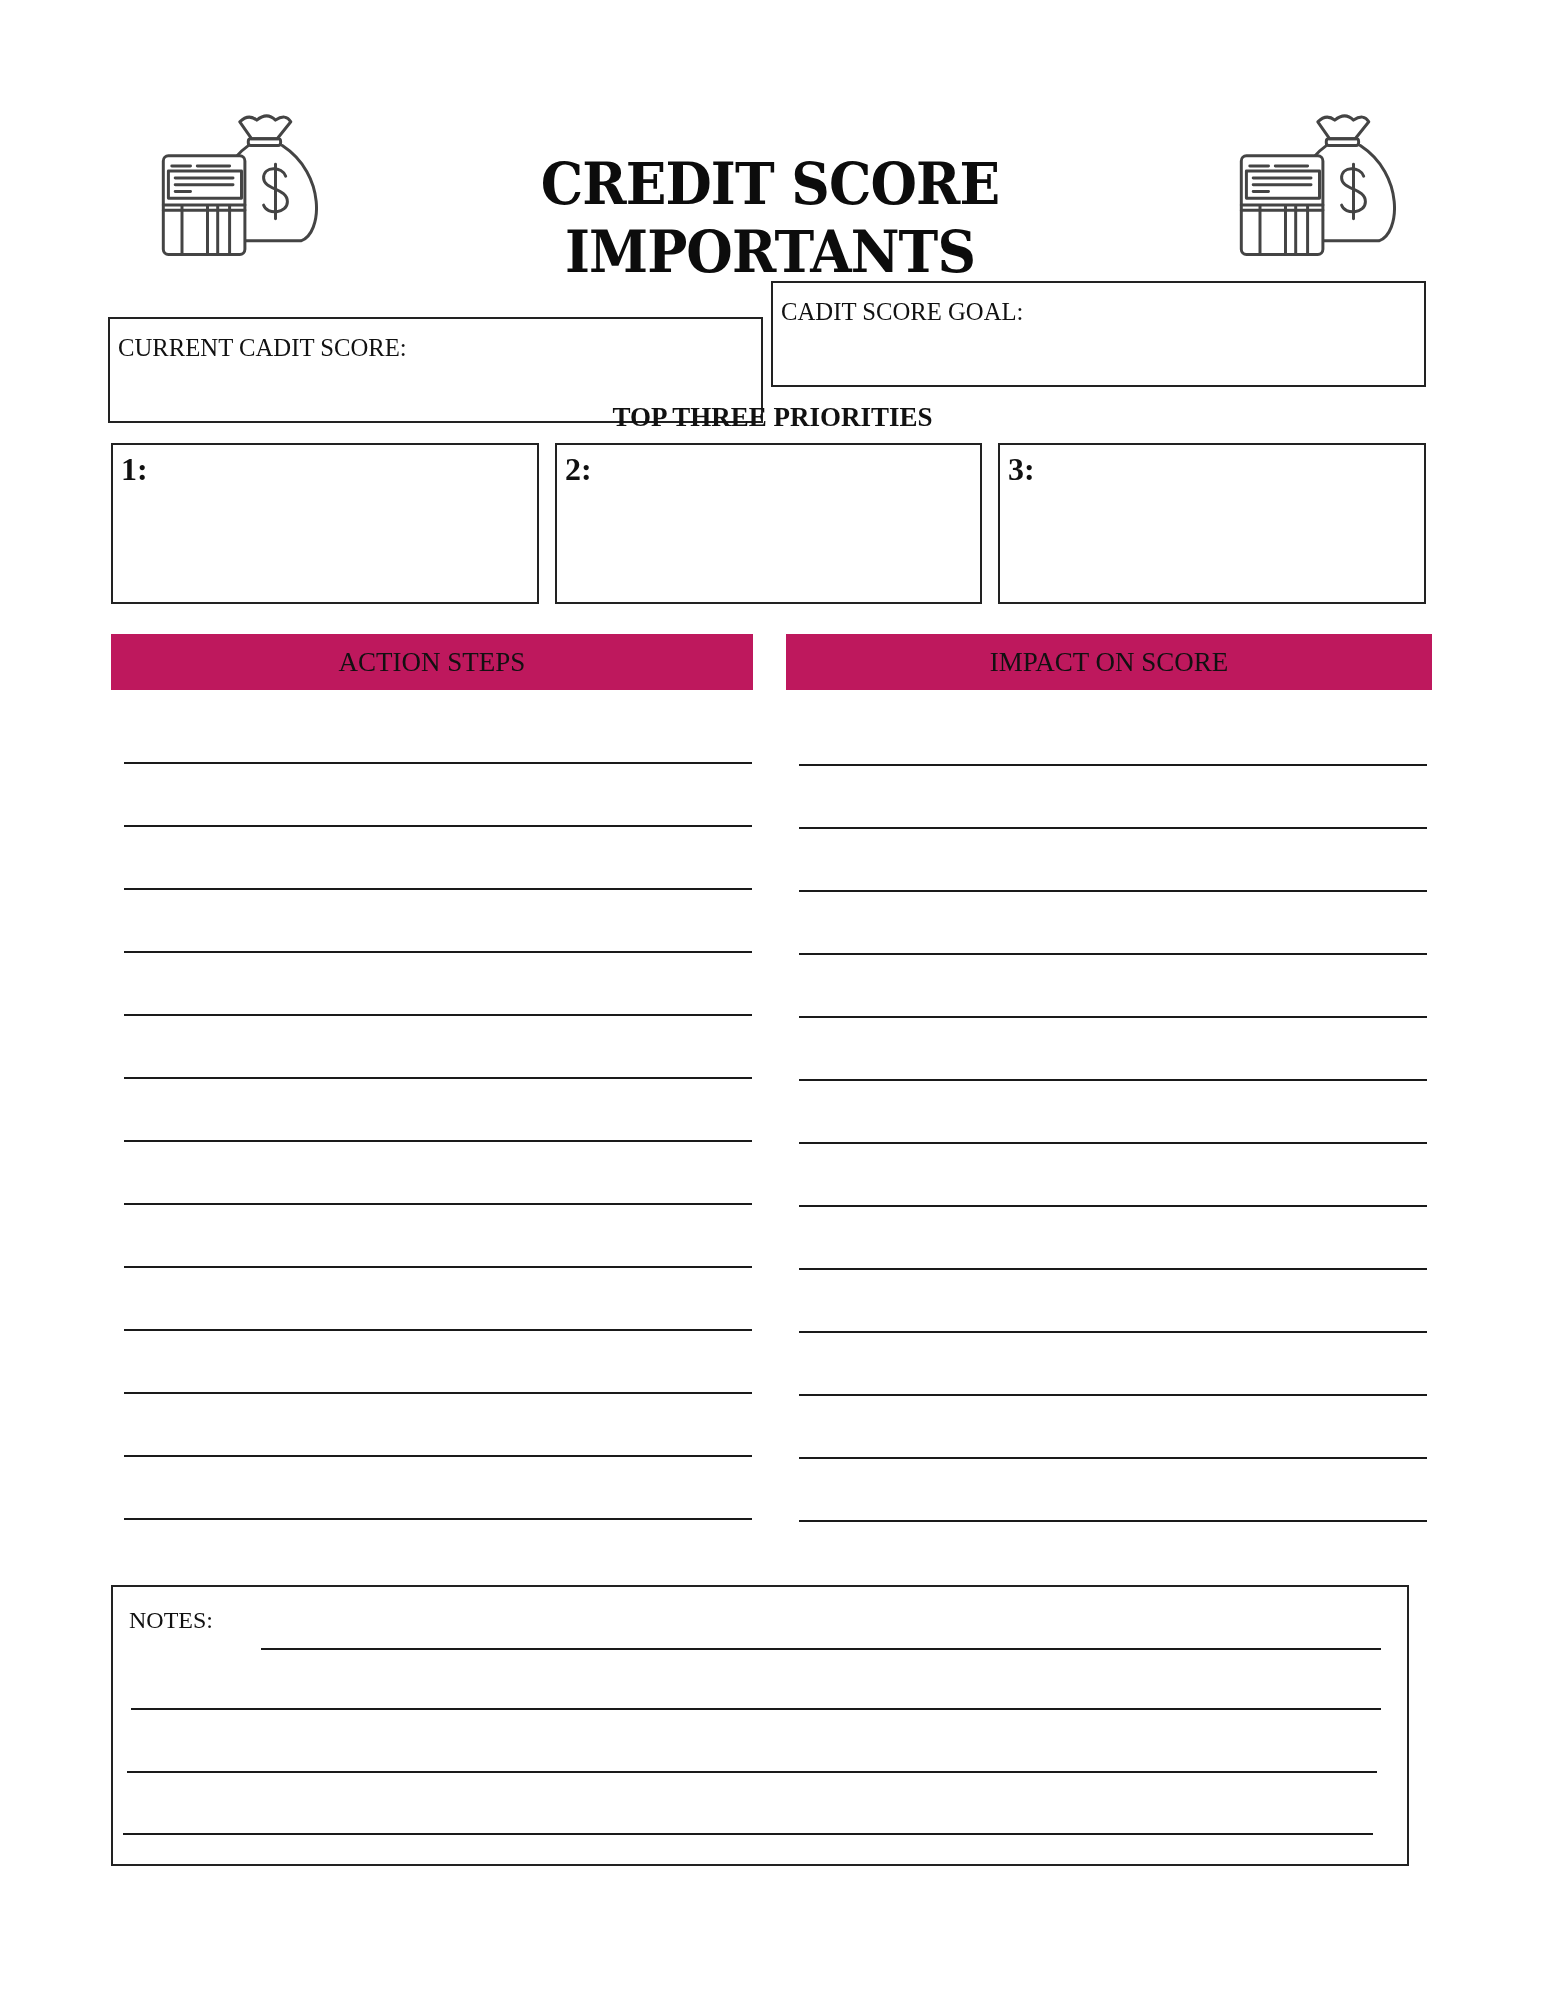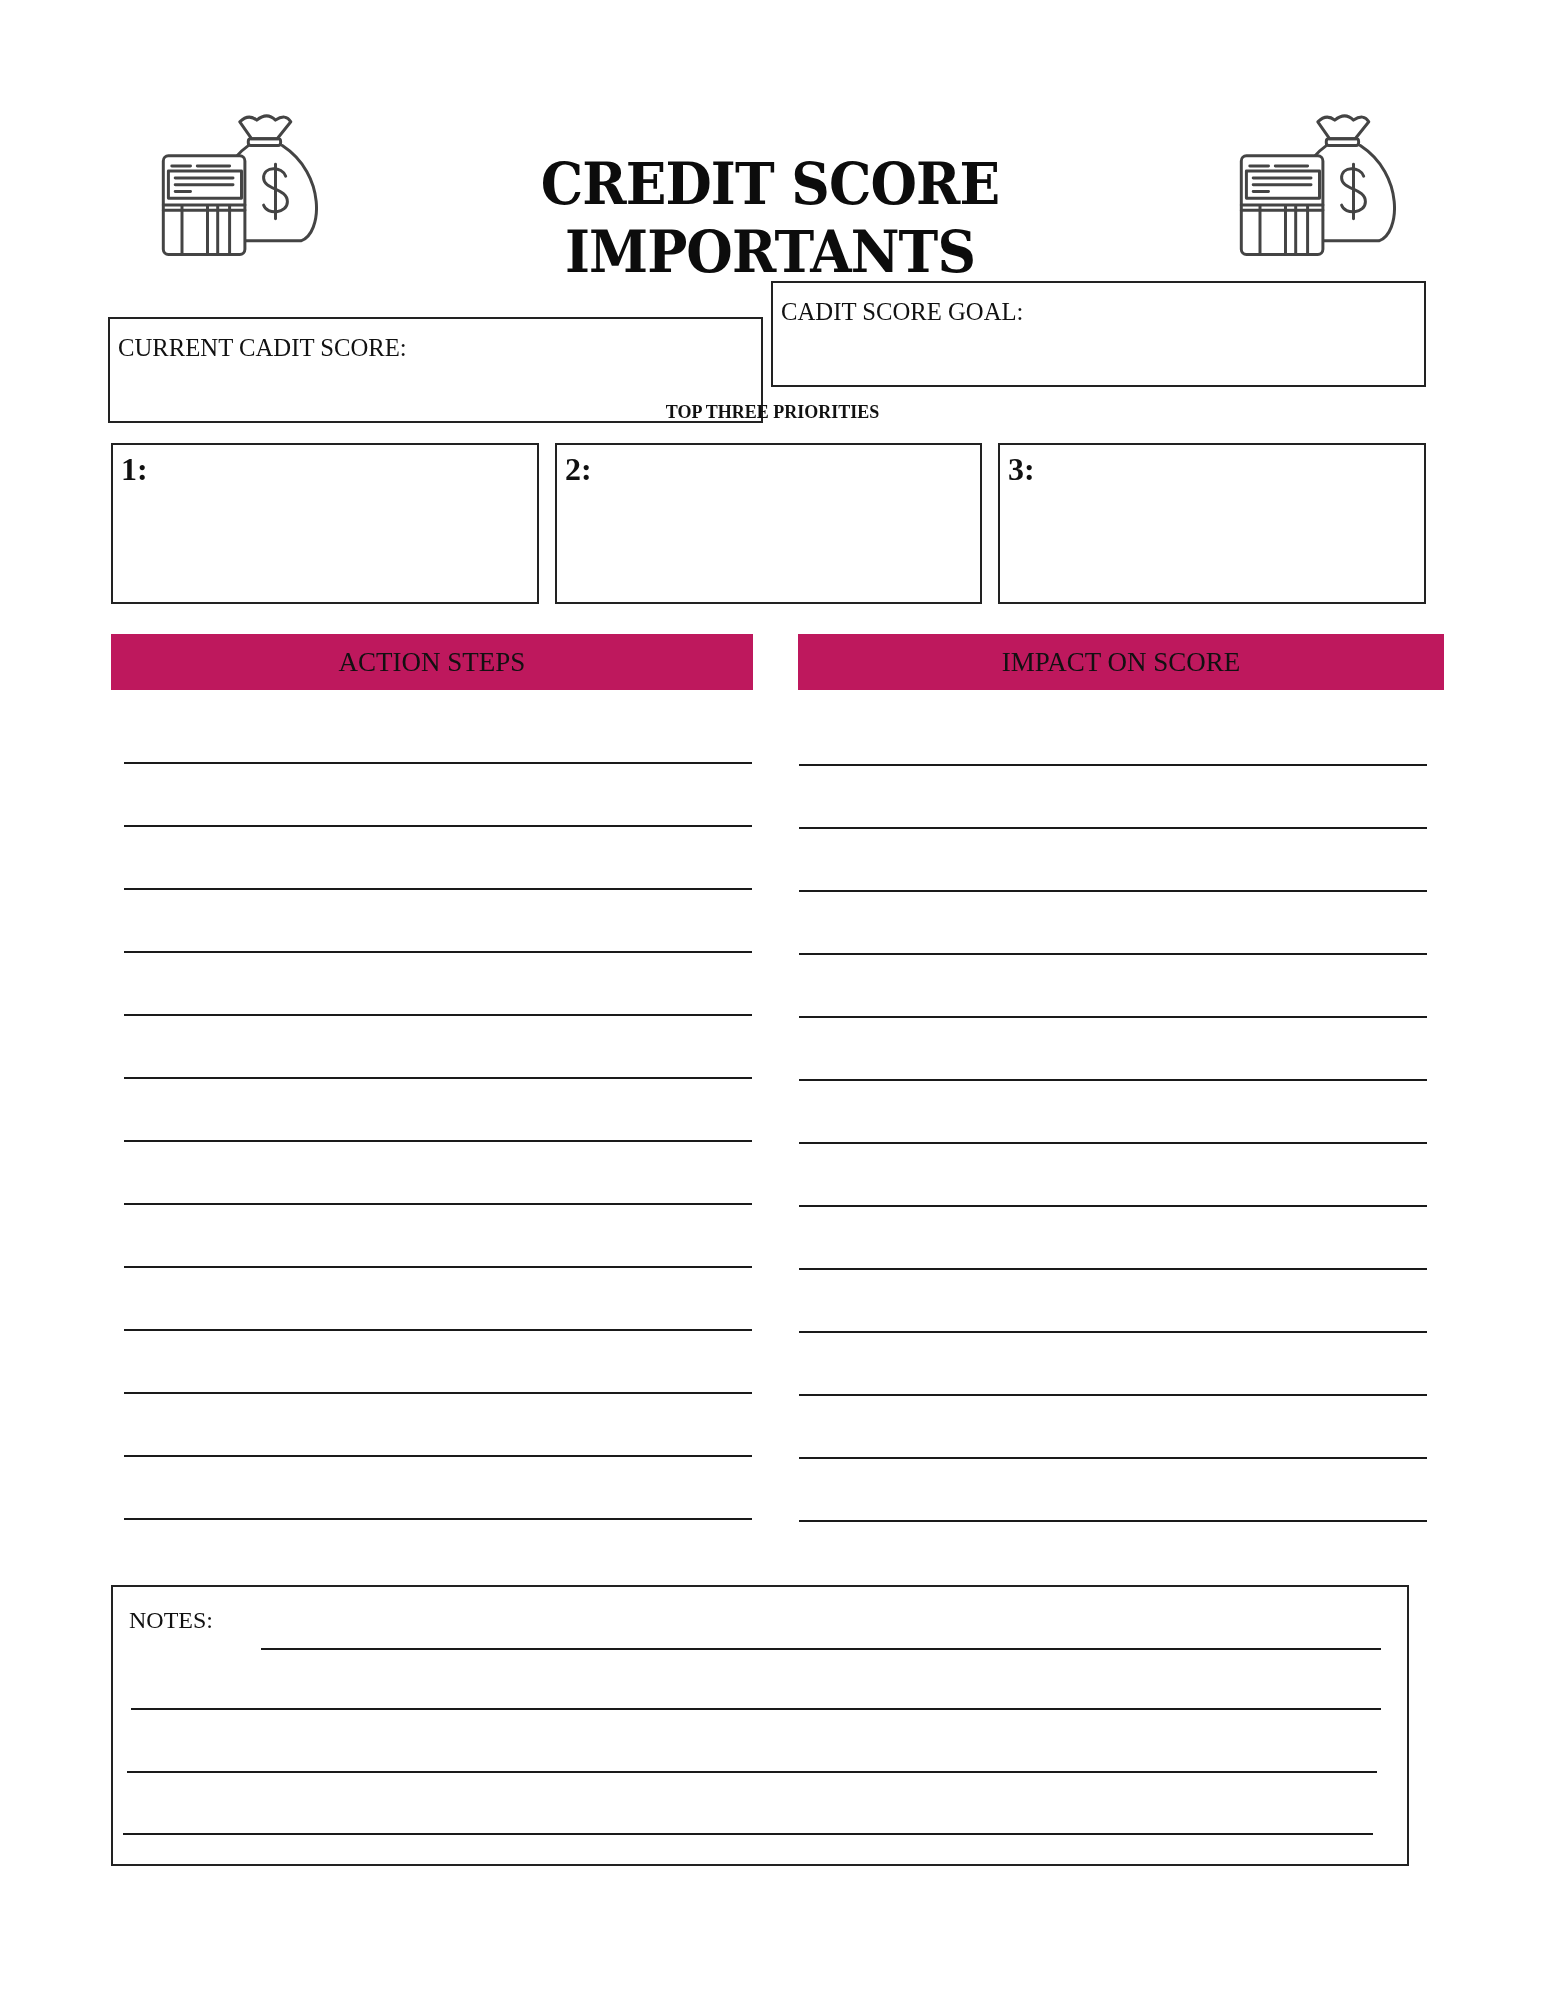--- a/index.html
+++ b/index.html
@@ -3,21 +3,21 @@
 <meta charset="utf-8">
 <style>
   html,body{margin:0;padding:0;background:#fff;}
   body{width:1545px;height:2000px;position:relative;overflow:hidden;font-family:"DejaVu Serif",serif;color:#111;}
   .abs{position:absolute;}
   .title{left:330px;top:150px;width:880px;text-align:center;font-family:"DejaVu Serif",serif;font-weight:bold;font-size:58px;letter-spacing:-1px;transform:scaleX(0.92);transform-origin:center;color:#0c0c0c;}
   .icon{width:170px;height:170px;}
   .box{border:2px solid #222;box-sizing:border-box;background:#fff;}
   .lbl{position:absolute;left:8px;top:14px;font-size:26px;font-family:"Liberation Serif",serif;transform:scaleX(0.95);transform-origin:left;}
   .plbl{position:absolute;left:8px;top:6px;font-size:32px;font-weight:bold;font-family:"Liberation Serif",serif;}
-  .subhead{left:0;width:1545px;top:402px;text-align:center;font-weight:bold;font-size:18px;font-family:"Liberation Serif",serif;}
+  .subhead{left:0;width:1545px;top:402px;text-align:center;font-weight:bold;font-size:27px;font-family:"Liberation Serif",serif;}
   .hdr{background:#be185d;height:56px;display:flex;align-items:center;justify-content:center;font-size:27px;font-family:"Liberation Serif",serif;}
   .line{height:2px;background:#1a1a1a;}
   .notes-lbl{position:absolute;left:16px;top:20px;font-size:24px;font-family:"Liberation Serif",serif;}
 </style>
 </head>
 <body>
 
 <svg class="abs icon" style="left:148px;top:98px;" viewBox="0 0 200 180" fill="none" stroke="#444" stroke-width="3.5" stroke-linejoin="round" stroke-linecap="round">
   <path d="M108 18 Q118 8 128 16 Q140 6 150 16 Q162 8 168 18 L152 38 L122 38 Z"></path>
   <rect x="118" y="38" width="38" height="8" rx="3"></rect>
@@ -57,21 +57,21 @@
   <span class="plbl">1:</span>
 </div>
 <div class="abs box" style="left:555px;top:443px;width:427px;height:161px;">
   <span class="plbl">2:</span>
 </div>
 <div class="abs box" style="left:998px;top:443px;width:428px;height:161px;">
   <span class="plbl">3:</span>
 </div>
 
 <div class="abs hdr" style="left:111px;top:634px;width:642px;">ACTION STEPS</div>
-<div class="abs hdr" style="left:786px;top:634px;width:646px;margin-left:12px;">IMPACT ON SCORE</div>
+<div class="abs hdr" style="left:786px;top:634px;width:646px;">IMPACT ON SCORE</div>
 
 <div id="left-lines">
     <div class="abs line" style="left: 124px; top: 762px; width: 628px;"></div>
     <div class="abs line" style="left: 124px; top: 825px; width: 628px;"></div>
     <div class="abs line" style="left: 124px; top: 888px; width: 628px;"></div>
     <div class="abs line" style="left: 124px; top: 951px; width: 628px;"></div>
     <div class="abs line" style="left: 124px; top: 1014px; width: 628px;"></div>
     <div class="abs line" style="left: 124px; top: 1077px; width: 628px;"></div>
     <div class="abs line" style="left: 124px; top: 1140px; width: 628px;"></div>
     <div class="abs line" style="left: 124px; top: 1203px; width: 628px;"></div>

